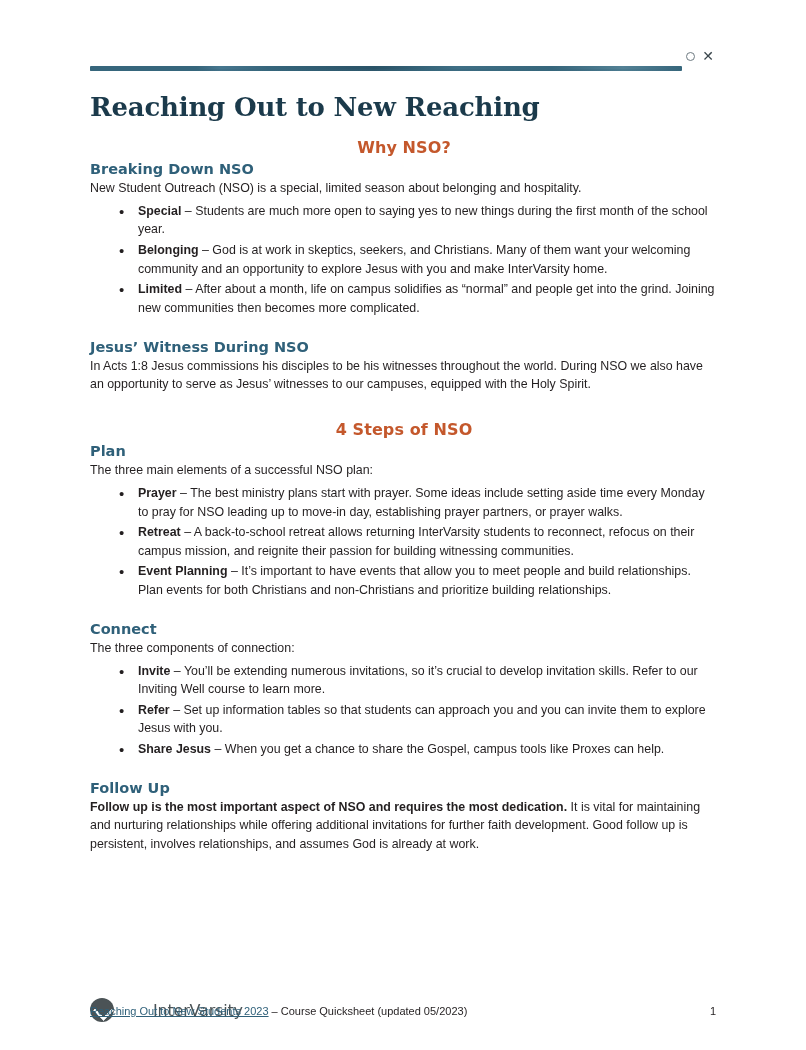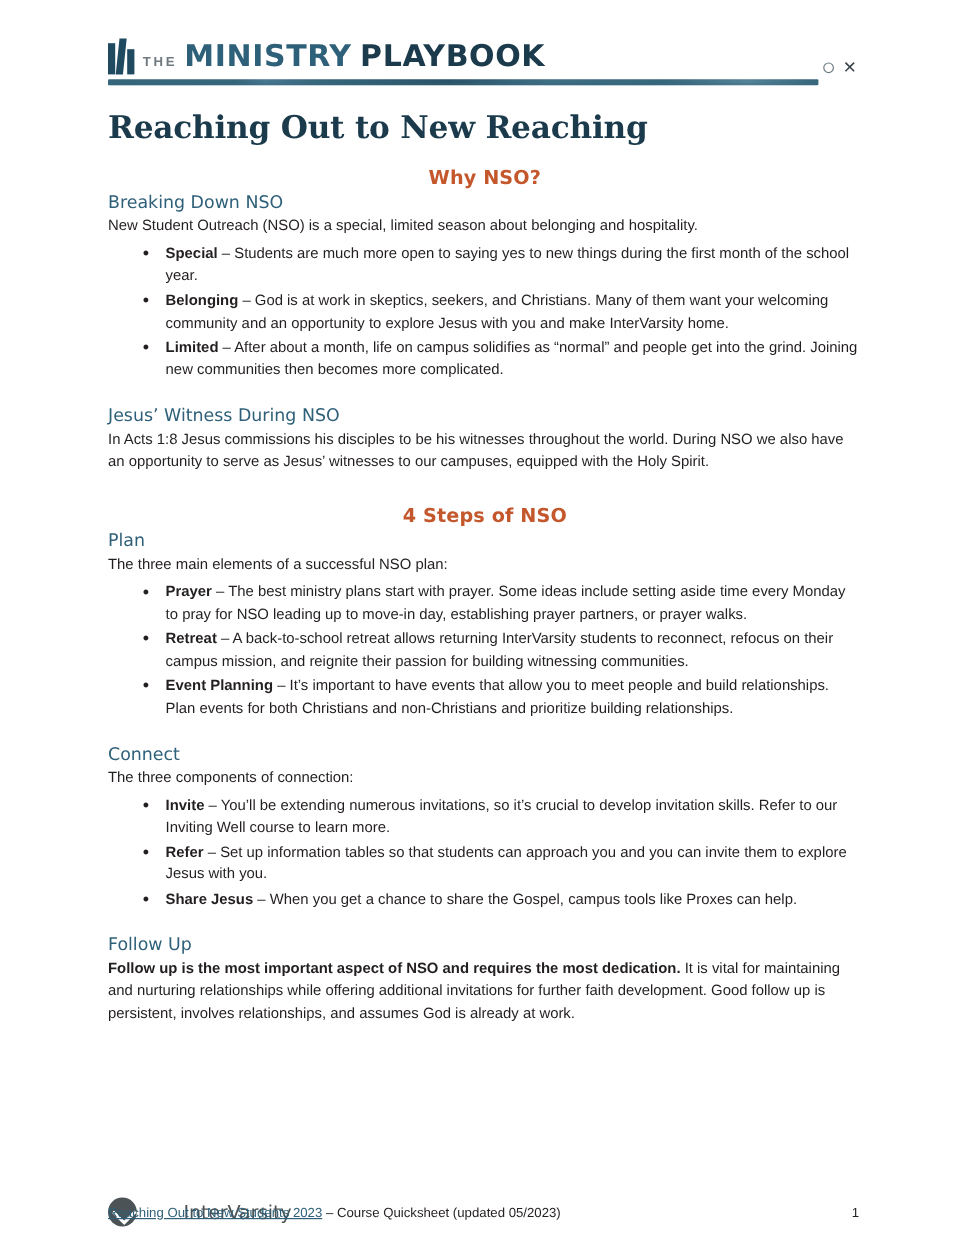--- a/index.html
+++ b/index.html
@@ -126,21 +126,21 @@
     font-size: 16px;
     font-weight: bold;
     color: #c4582c;
     margin: 0 0 4px 0;
     letter-spacing: 0.1px;
     text-align: center;
   }
   h3.sub {
     font-family: "DejaVu Sans", sans-serif;
     font-size: 14.5px;
-    font-weight: normal;
+    font-weight: bold;
     color: #2f6079;
     margin: 0 0 2px 0;
   }
   p.body {
     font-size: 12.4px;
     line-height: 1.52;
     margin: 0 0 4px 0;
     color: #231f20;
   }
   ul.bullets {
@@ -219,32 +219,20 @@
     right: 0; top: 7px;
     font-size: 11px;
     color: #231f20;
   }
 </style>
 </head>
 <body>
 
 <div class="page">
 
-  <div class="logo-block">
-    <div class="logo-row">
-      <div class="logo-mark">
-        <div class="bar b1"></div>
-        <div class="bar b2"></div>
-        <div class="bar b3"></div>
-      </div>
-      <div class="logo-the">THE</div>
-      <div class="logo-ministry">MINISTRY</div>
-      <div class="logo-playbook">PLAYBOOK</div>
-    </div>
-  </div>
   <div class="brush-rule"></div>
 
   <div class="win-controls">
     <div class="win-dot"></div>
     <div class="win-close">✕</div>
   </div>
 
   <div class="doc-title">Reaching Out to New Reaching</div>
 
   <div class="content">

